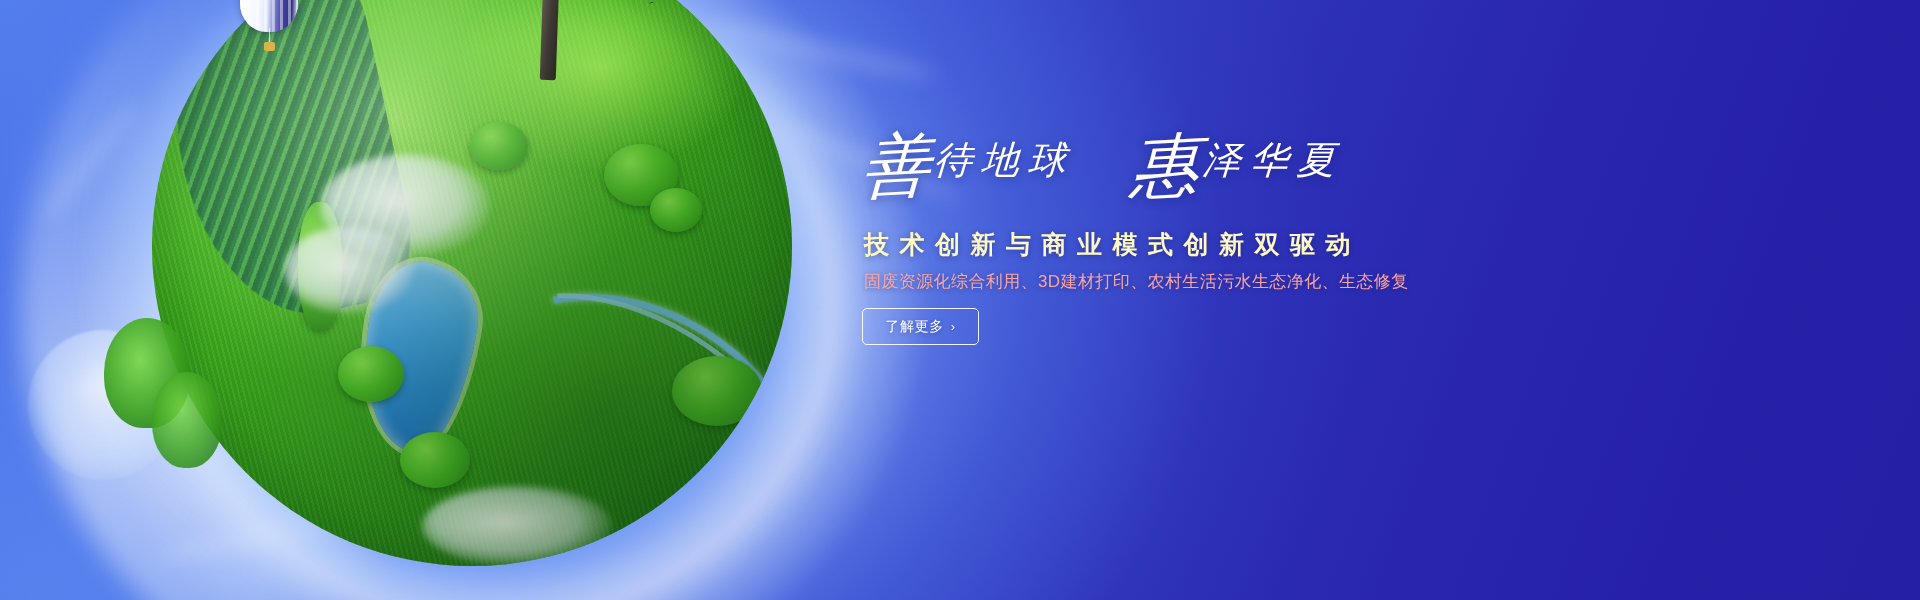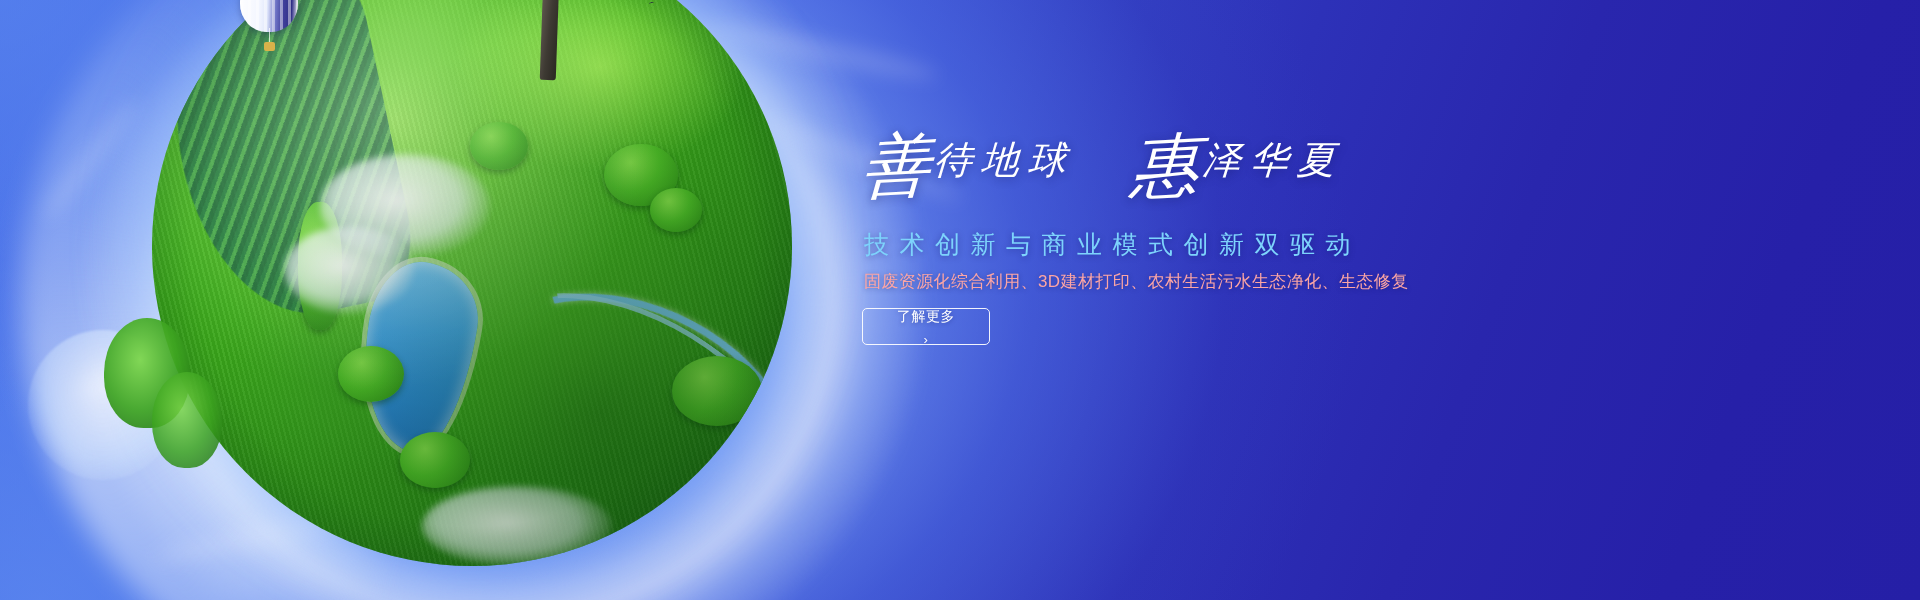--- a/index.html
+++ b/index.html
@@ -252,51 +252,50 @@
     display:inline-block;
     vertical-align:6px;
     margin-left:4px;
     font-style:italic;
     transform:skewX(-3deg);
   }
   .headline .gap{display:inline-block;width:56px;}
 
   .subtitle{
     position:absolute;left:2px;top:228px;
-    color:#7dd3fc;
+    color:#fef9c3;
     font-size:25px;
     letter-spacing:10.5px;
     white-space:nowrap;
-    font-weight:400;
+    font-weight:700;
     text-shadow:0 1px 6px rgba(15,20,90,.4);
   }
   .desc{
     position:absolute;left:2px;top:270px;
     color:#fca5a5;
     font-size:17px;
     letter-spacing:.4px;
     white-space:nowrap;
     font-weight:400;
     text-shadow:0 1px 5px rgba(15,20,90,.4);
   }
   .cta{
     position:absolute;left:0;top:308px;
-    width:128px;height:37px;
+    width:117px;height:37px;
     border:1.6px solid rgba(255,255,255,.92);
     border-radius:5px;
     background:transparent;
     color:#ffffff;
     font-size:14px;
     letter-spacing:.6px;
     display:flex;align-items:center;justify-content:center;
     gap:7px;
     cursor:pointer;
     font-family:"Liberation Sans","DejaVu Sans",sans-serif;
     text-shadow:0 1px 4px rgba(15,20,90,.35);
-    flex-direction:column;
   }
   .cta .chev{font-size:13px;line-height:1;opacity:.95;}
 </style>
 </head>
 <body>
 
 <div class="banner">
 
   <div class="bg-base"></div>
   <div class="bg-bl"></div>

